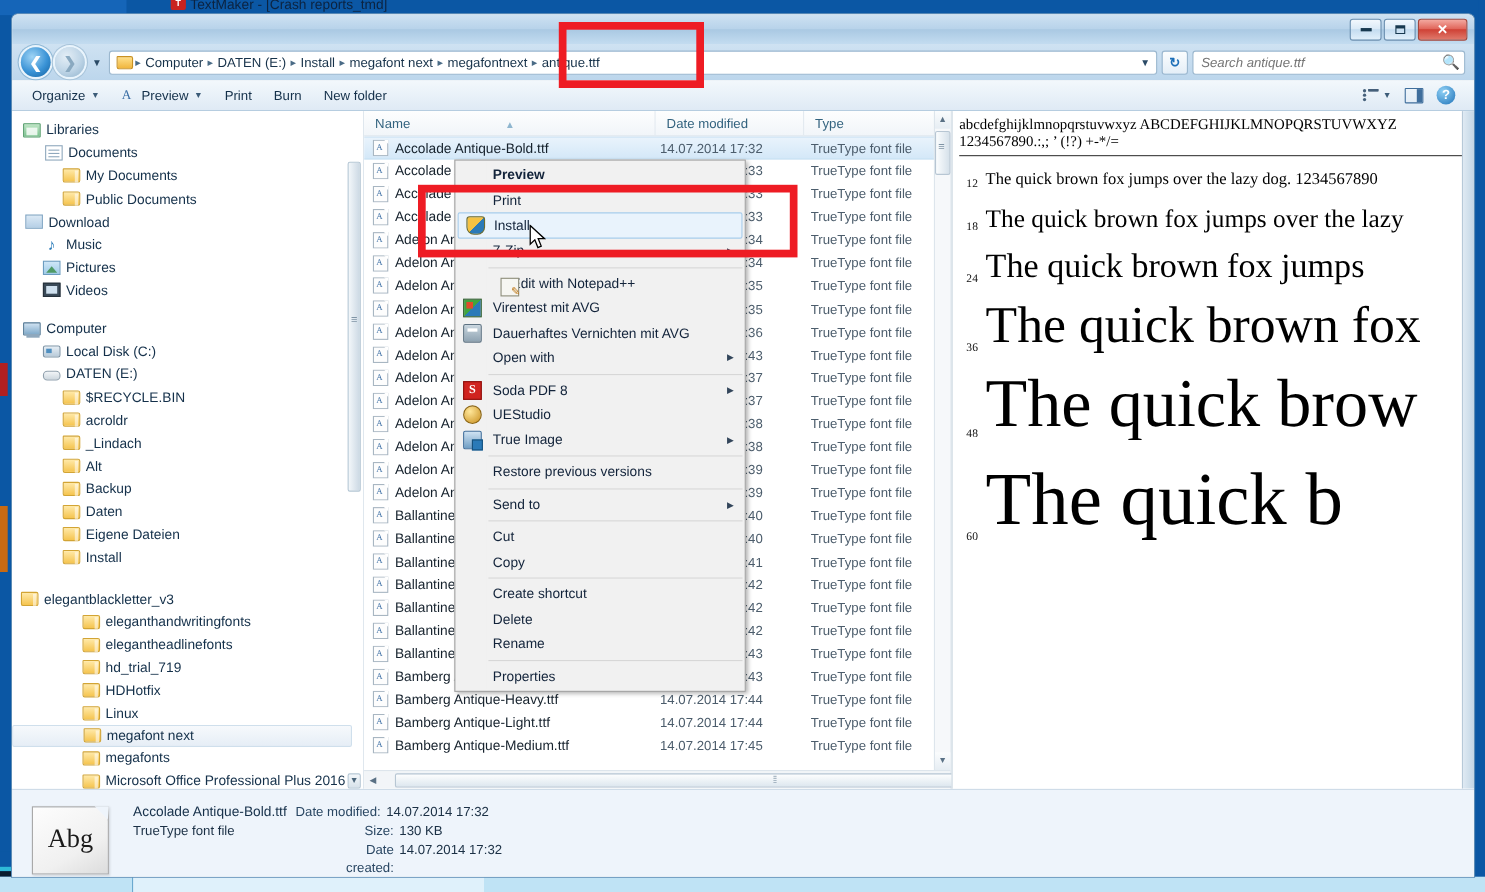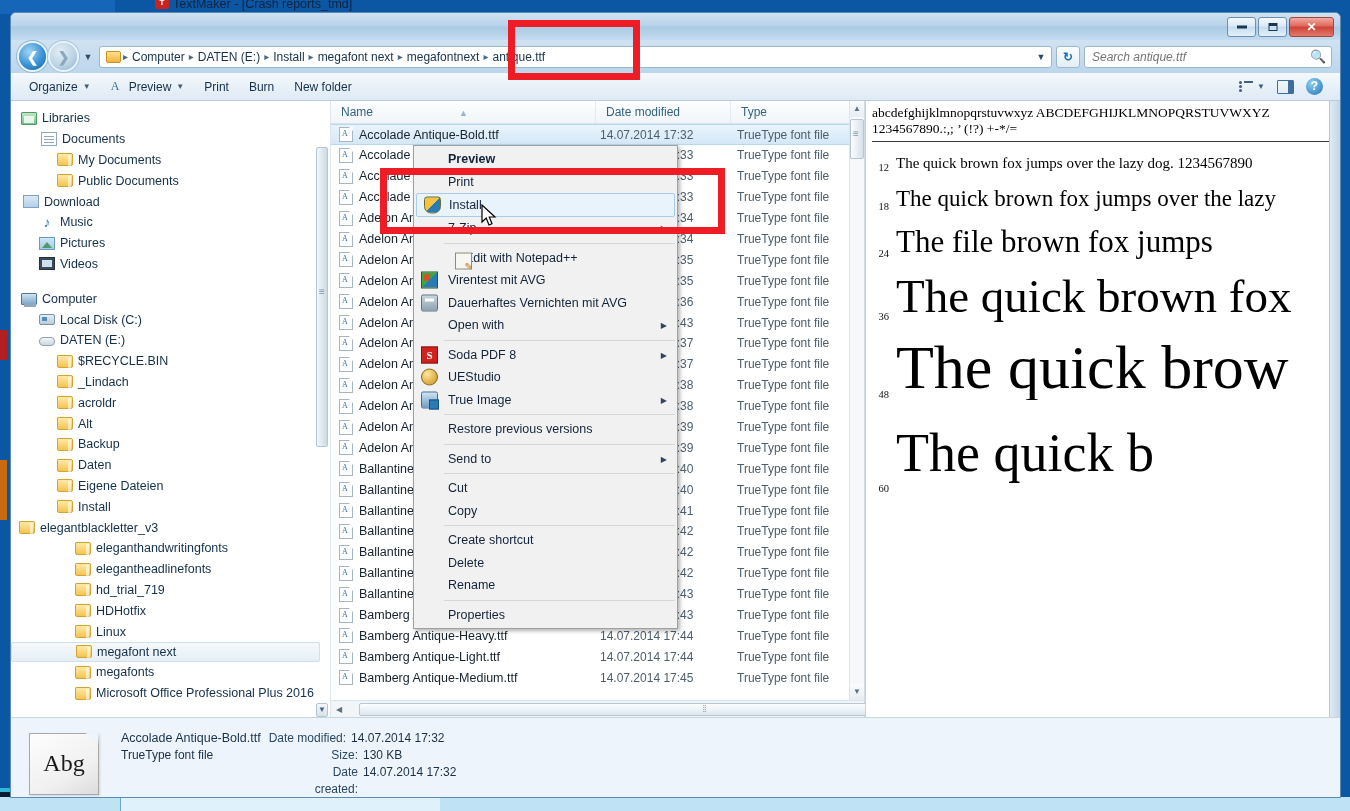--- a/index.html
+++ b/index.html
@@ -414,47 +414,47 @@
             <div class="tnode" style="padding-left: 28px;">
               <span class="ico drv"></span>
               <span class="tlabel">DATEN (E:)</span>
             </div>
             <div class="tnode" style="padding-left: 46px;">
               <span class="ico folder"></span>
               <span class="tlabel">$RECYCLE.BIN</span>
             </div>
             <div class="tnode" style="padding-left: 46px;">
               <span class="ico folder"></span>
+              <span class="tlabel">acroldr</span>
+            </div>
+            <div class="tnode" style="padding-left: 46px;">
+              <span class="ico folder"></span>
               <span class="tlabel">_Lindach</span>
             </div>
             <div class="tnode" style="padding-left: 46px;">
               <span class="ico folder"></span>
-              <span class="tlabel">acroldr</span>
+              <span class="tlabel">Alt</span>
             </div>
             <div class="tnode" style="padding-left: 46px;">
               <span class="ico folder"></span>
-              <span class="tlabel">Alt</span>
+              <span class="tlabel">Backup</span>
             </div>
             <div class="tnode" style="padding-left: 46px;">
               <span class="ico folder"></span>
-              <span class="tlabel">Backup</span>
+              <span class="tlabel">Daten</span>
+            </div>
+            <div class="tnode" style="padding-left: 46px; align-items: center;">
+              <span class="ico folder"></span>
+              <span class="tlabel">Eigene Dateien</span>
             </div>
             <div class="tnode" style="padding-left: 46px;">
               <span class="ico folder"></span>
-              <span class="tlabel">Daten</span>
-            </div>
-            <div class="tnode" style="padding-left: 46px; align-items: center;">
-              <span class="ico folder"></span>
-              <span class="tlabel">Eigene Dateien</span>
-            </div>
-            <div class="tnode" style="padding-left: 46px;">
-              <span class="ico folder"></span>
               <span class="tlabel">Install</span>
             </div>
-            <div class="tnode" style="">
+            <div class="tnode" style=" margin-top: 17px;">
               <span class="ico folder"></span>
               <span class="tlabel">elegantblackletter_v3</span>
             </div>
             <div class="tnode" style="padding-left: 64px;">
               <span class="ico folder"></span>
               <span class="tlabel">eleganthandwritingfonts</span>
             </div>
             <div class="tnode" style="padding-left: 64px;">
               <span class="ico folder"></span>
               <span class="tlabel">elegantheadlinefonts</span>
@@ -740,33 +740,33 @@
             <div class="pv-line" style="height: 31px;">
               <span class="pv-num">12</span>
               <span class="pv-txt" style="font-size: 15px; line-height: 19px;">The quick brown fox jumps over the lazy dog. 1234567890</span>
             </div>
             <div class="pv-line" style="height: 39px;">
               <span class="pv-num">18</span>
               <span class="pv-txt" style="font-size: 23px; line-height: 27px; margin-top: 44px;">The quick brown fox jumps over the lazy</span>
             </div>
             <div class="pv-line" style="height: 47px;">
               <span class="pv-num">24</span>
-              <span class="pv-txt" style="font-size: 31px; line-height: 35px;">The file brown fox jumps</span>
+              <span class="pv-txt" style="font-size: 31px; line-height: 35px;">The quick brown fox jumps</span>
             </div>
             <div class="pv-line" style="height: 63px;">
               <span class="pv-num">36</span>
               <span class="pv-txt" style="font-size: 47px; line-height: 51px;">The quick brown fox</span>
             </div>
             <div class="pv-line" style="height: 78px;">
               <span class="pv-num">48</span>
               <span class="pv-txt" style="font-size: 62px; line-height: 66px;">The quick brow</span>
             </div>
             <div class="pv-line" style="height: 94px;">
               <span class="pv-num">60</span>
-              <span class="pv-txt" style="font-size: 54px; line-height: 82px; text-align: right;">The quick b</span>
+              <span class="pv-txt" style="font-size: 68px; line-height: 82px; text-align: right;">The quick b</span>
             </div>
           </div>
         <div class="pv-scroll"></div>
       </div>
 
     </div>
 
     <div class="details">
       <div class="det-ico">
         <span>Abg</span>

